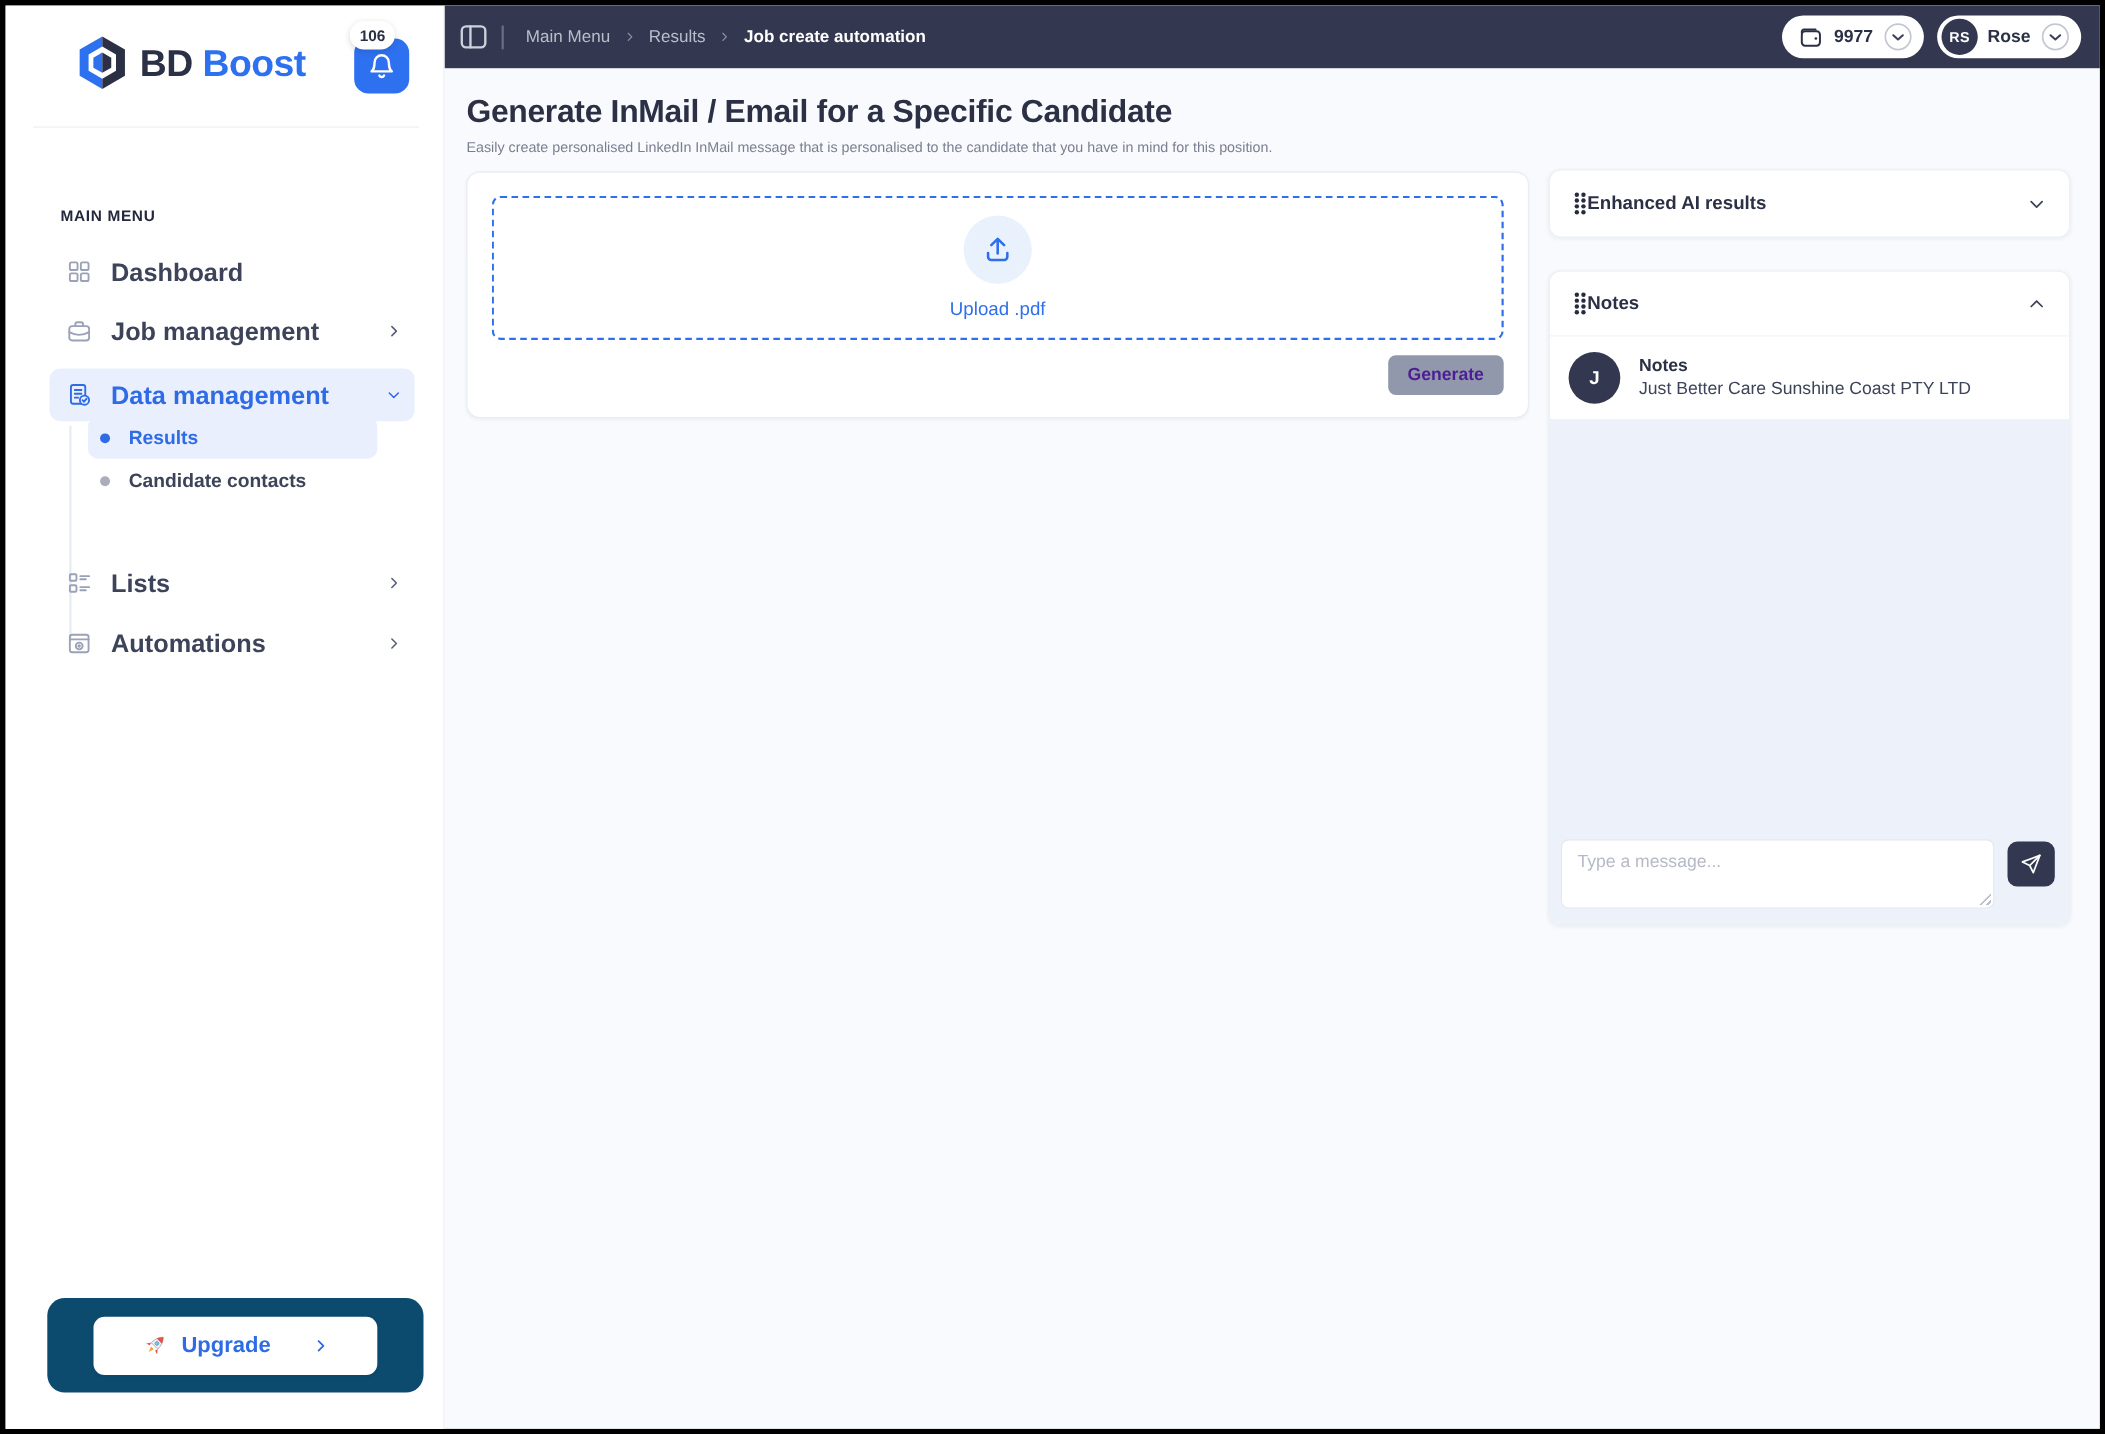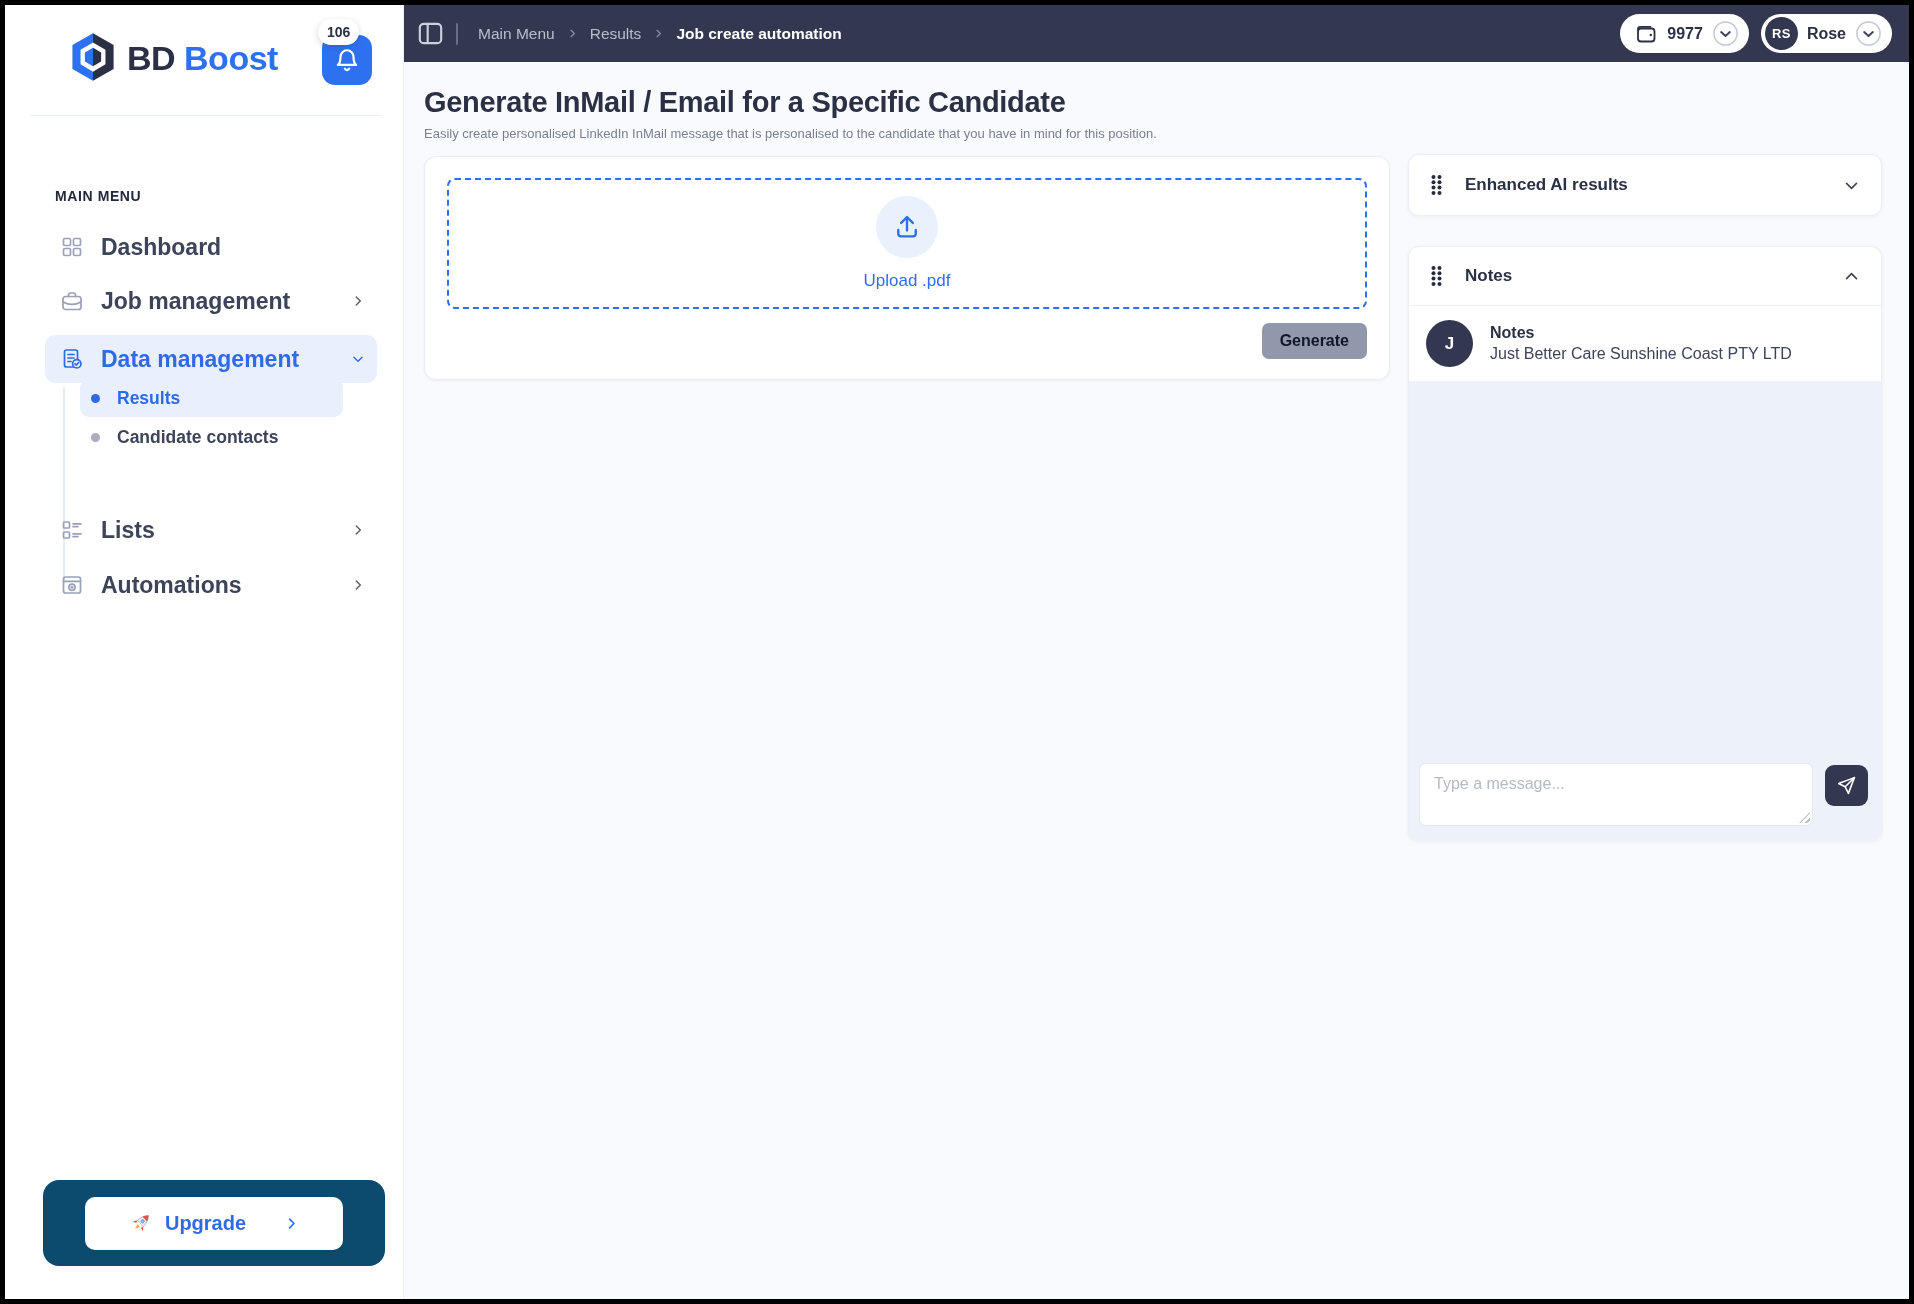--- a/index.html
+++ b/index.html
@@ -63,25 +63,25 @@
   .content { flex:1; display:flex; padding:24px 27px 12px 20px; gap:18px; min-height:0; }
   .main-col { width:966px; min-width:966px; }
   .page-title { font-size:29px; font-weight:800; color:#2b3045; letter-spacing:-0.3px; }
   .page-subtitle { margin-top:7px; font-size:13px; color:#7a7f90; }
 
   .upload-card { margin-top:15px; background:#fff; border:1px solid #e9ecf4; border-radius:12px; box-shadow:0 1px 3px rgba(20,30,60,.05); padding:21px 22px 20px 22px; }
   .dropzone { height:131px; border:2px dashed #2f6fed; border-radius:8px; display:flex; flex-direction:column; align-items:center; justify-content:center; gap:13px; cursor:pointer; background:#fff; }
   .upload-circle { width:62px; height:62px; border-radius:50%; background:#e9f1fd; display:flex; align-items:center; justify-content:center; }
   .upload-label { font-size:17px; font-weight:500; color:#2f6fed; }
   .card-actions { display:flex; justify-content:flex-end; margin-top:14px; }
-  .generate-btn { background:#9298ab; color:#0f172a; border:none; border-radius:7px; font-size:16px; font-weight:700; padding:9px 18px; cursor:pointer; font-family:inherit; }
+  .generate-btn { background:#9298ab; color:#4c1d95; border:none; border-radius:7px; font-size:16px; font-weight:700; padding:9px 18px; cursor:pointer; font-family:inherit; }
 
   .right-col { flex:1; padding-top:68px; display:flex; flex-direction:column; }
   .panel-card { background:#fff; border:1px solid #eceff6; border-radius:11px; box-shadow:0 1px 4px rgba(20,30,60,.06); }
-  .panel-head { height:60px; display:flex; align-items:center; padding:0 21px 0 21px; gap:22px; }
+  .panel-head { height:60px; display:flex; align-items:center; padding:0 21px 0 21px; }
   .panel-title { font-size:17px; font-weight:600; color:#2b3045; flex:1; }
   .panel-chevron { color:#3c4257; display:flex; cursor:pointer; }
   .drag-handle { display:flex; cursor:grab; }
 
   .notes-card { margin-top:30px; height:595px; display:flex; flex-direction:column; overflow:hidden; }
   .notes-card .panel-head { border-bottom:1px solid #eef0f5; min-height:59px; height:59px; }
   .thread-item { min-height:75px; display:flex; align-items:center; gap:17px; padding:0 20px 0 17px; background:#fff; cursor:pointer; }
   .thread-avatar { width:47px; height:47px; border-radius:50%; background:#333850; color:#fff; font-size:17px; font-weight:700; display:flex; align-items:center; justify-content:center; }
   .thread-title { font-size:16px; font-weight:700; color:#2b3045; }
   .thread-subtitle { font-size:16px; color:#3d4359; margin-top:3px; }

